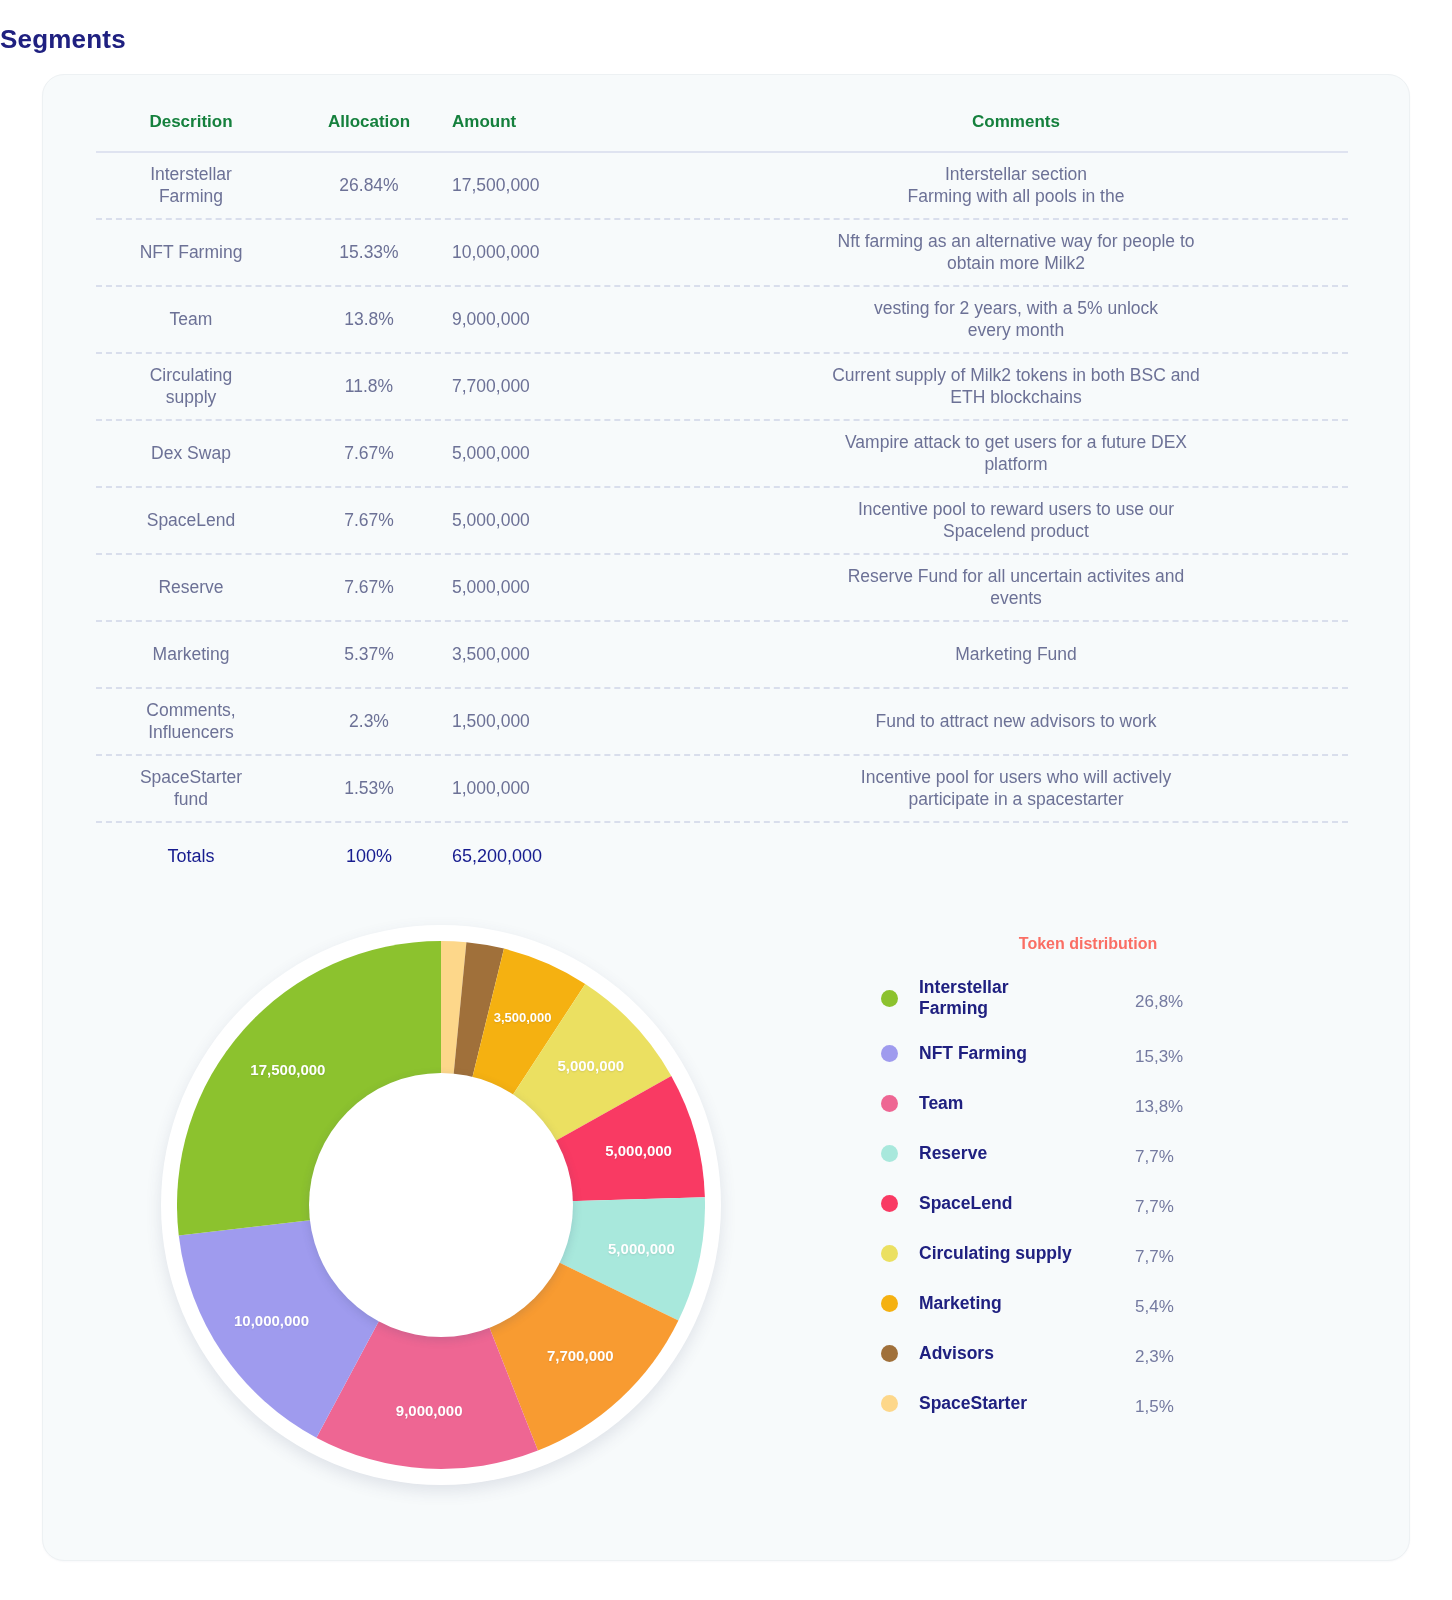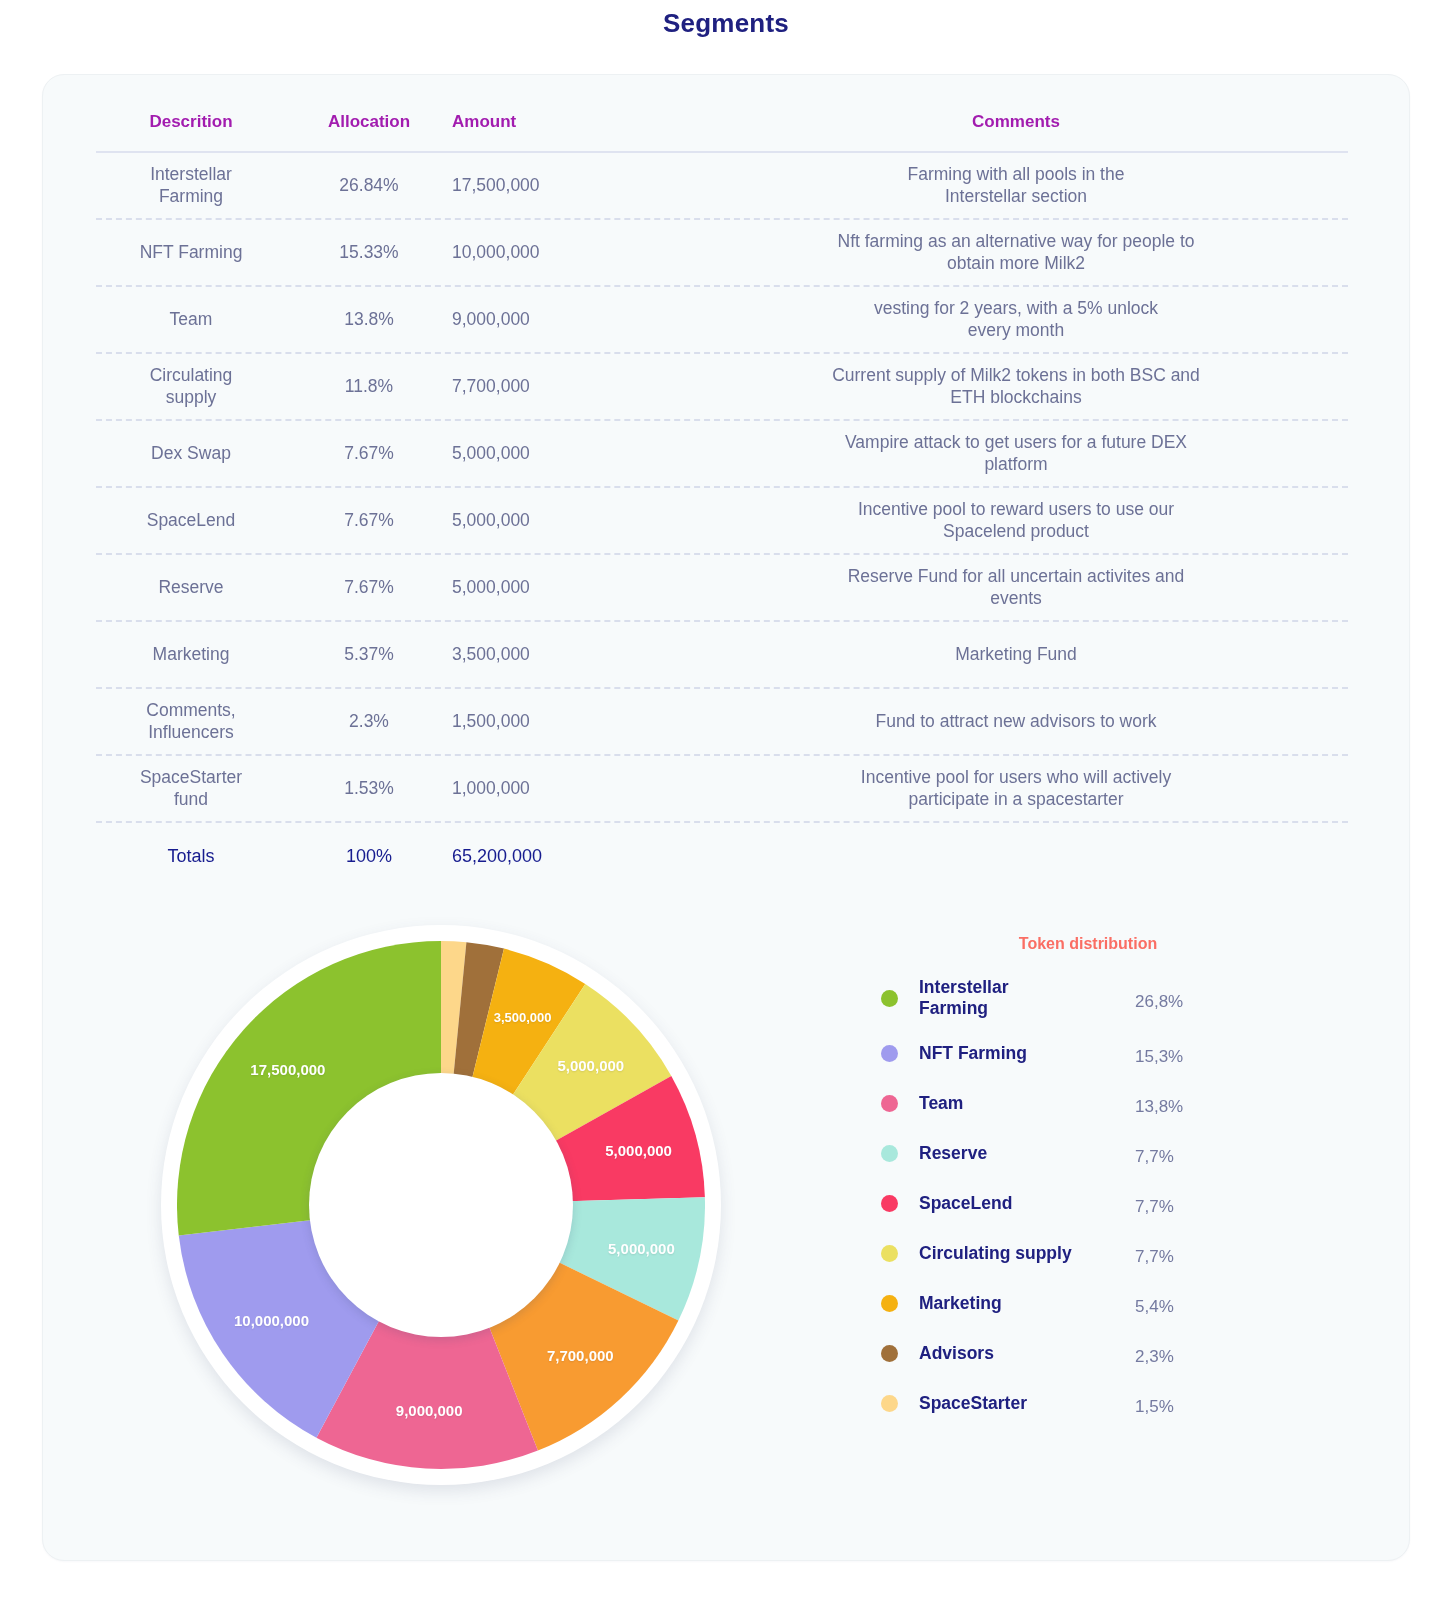--- a/index.html
+++ b/index.html
@@ -16,26 +16,25 @@
   .page {
     position: relative;
     width: 1452px;
     height: 1600px;
     background: #ffffff;
     overflow: hidden;
   }
 
   
   .page-title {
-    text-align: center;
     font-size: 26px;
     font-weight: 700;
     color: #1F2080;
     letter-spacing: .2px;
-    padding-top: 4px;
+    padding-top: 20px;
     height: 46px;
     line-height: 38px;
   }
 
   
   .card {
     position: absolute;
     left: 42px;
     top: 74px;
     width: 1368px;
@@ -63,21 +62,21 @@
 
   .c-desc   { width: 190px; text-align: center; padding: 0 4px; }
   .c-alloc  { width: 166px; text-align: center; }
   .c-amount { width: 232px; }
   .c-comm   { flex: 1;      text-align: center; padding: 0 10px; }
 
   .tbl-head {
     height: 58px;
     font-size: 17px;
     font-weight: 700;
-    color: #a21caf;
+    color: #15803d;
   }
 
   .head-rule {
     height: 2px;
     background: #DFE3F0;
     width: 100%;
   }
 
   .tbl-body-row {
     min-height: 67px;
@@ -228,22 +227,22 @@
               <span class="cell-txt">Interstellar</span>
               <span class="cell-txt">Farming</span>
             </div>
             <div class="c-alloc">
               <span class="cell-txt">26.84%</span>
             </div>
             <div class="c-amount">
               <span class="cell-txt">17,500,000</span>
             </div>
             <div class="c-comm">
+              <span class="cell-txt">Interstellar section</span>
               <span class="cell-txt">Farming with all pools in the</span>
-              <span class="cell-txt">Interstellar section</span>
             </div>
           </div>
           <div class="tbl-row tbl-body-row">
             <div class="c-desc">
               <span class="cell-txt">NFT Farming</span>
             </div>
             <div class="c-alloc">
               <span class="cell-txt">15.33%</span>
             </div>
             <div class="c-amount">

